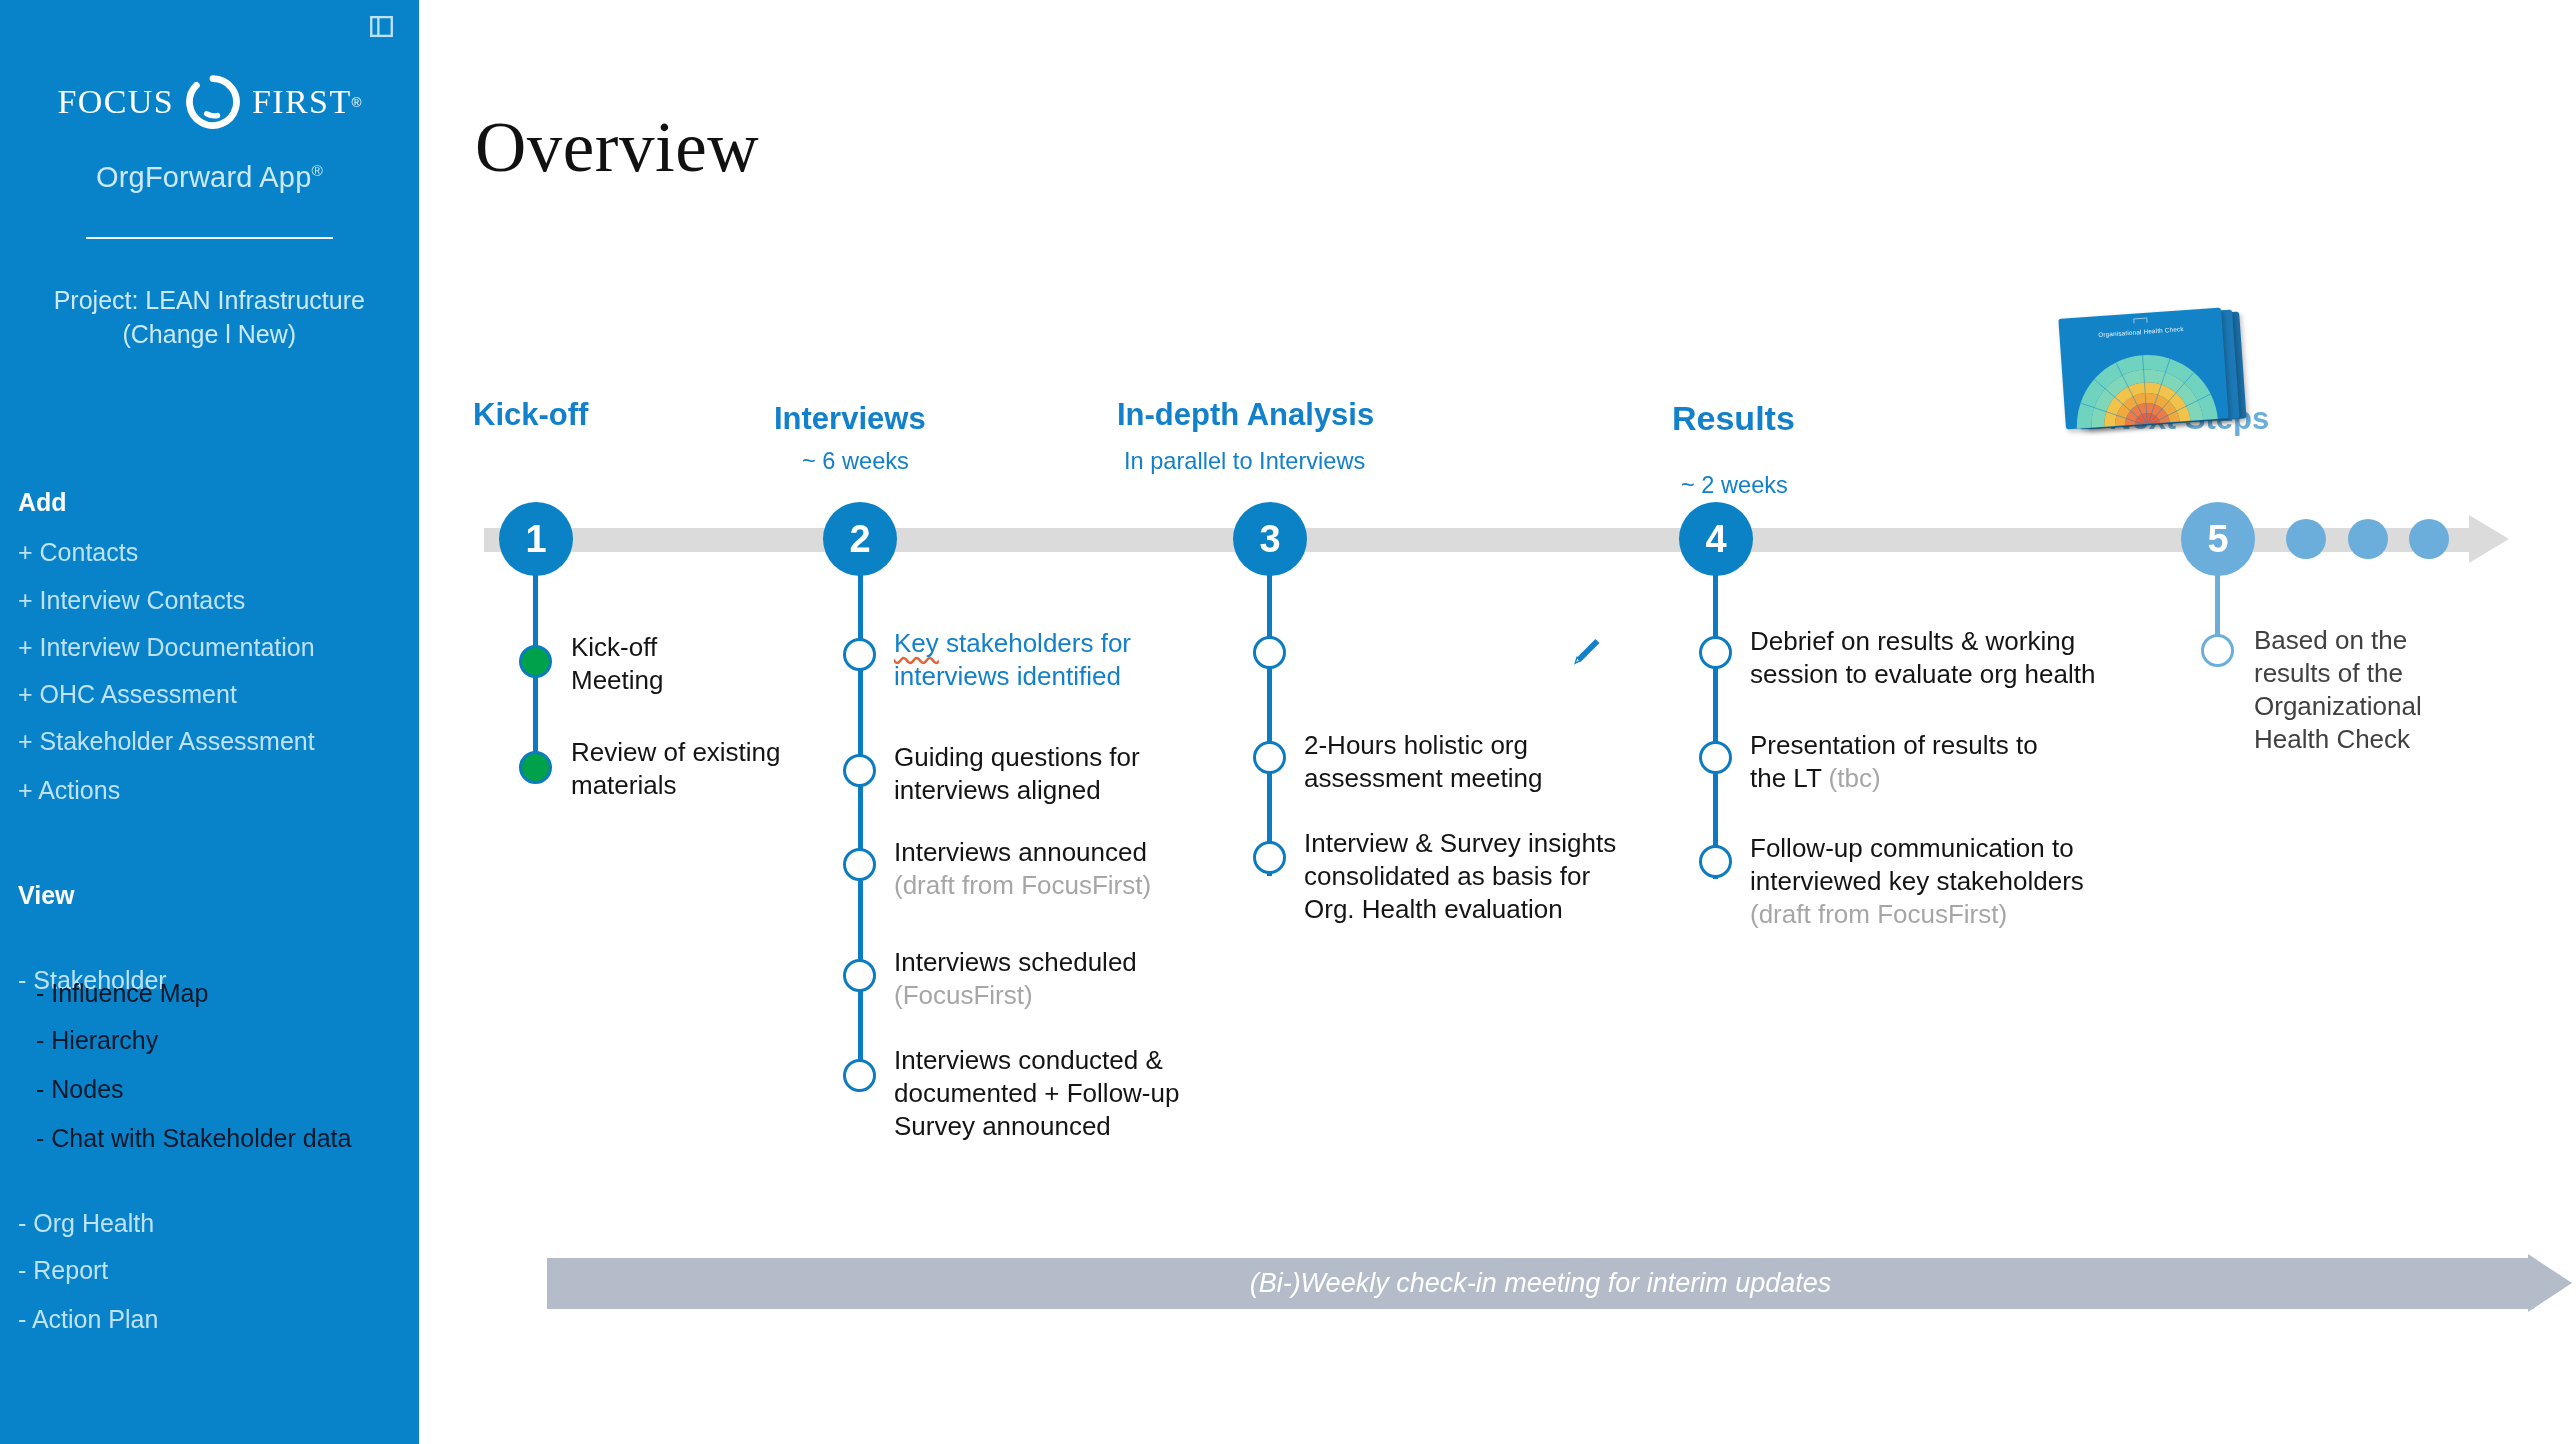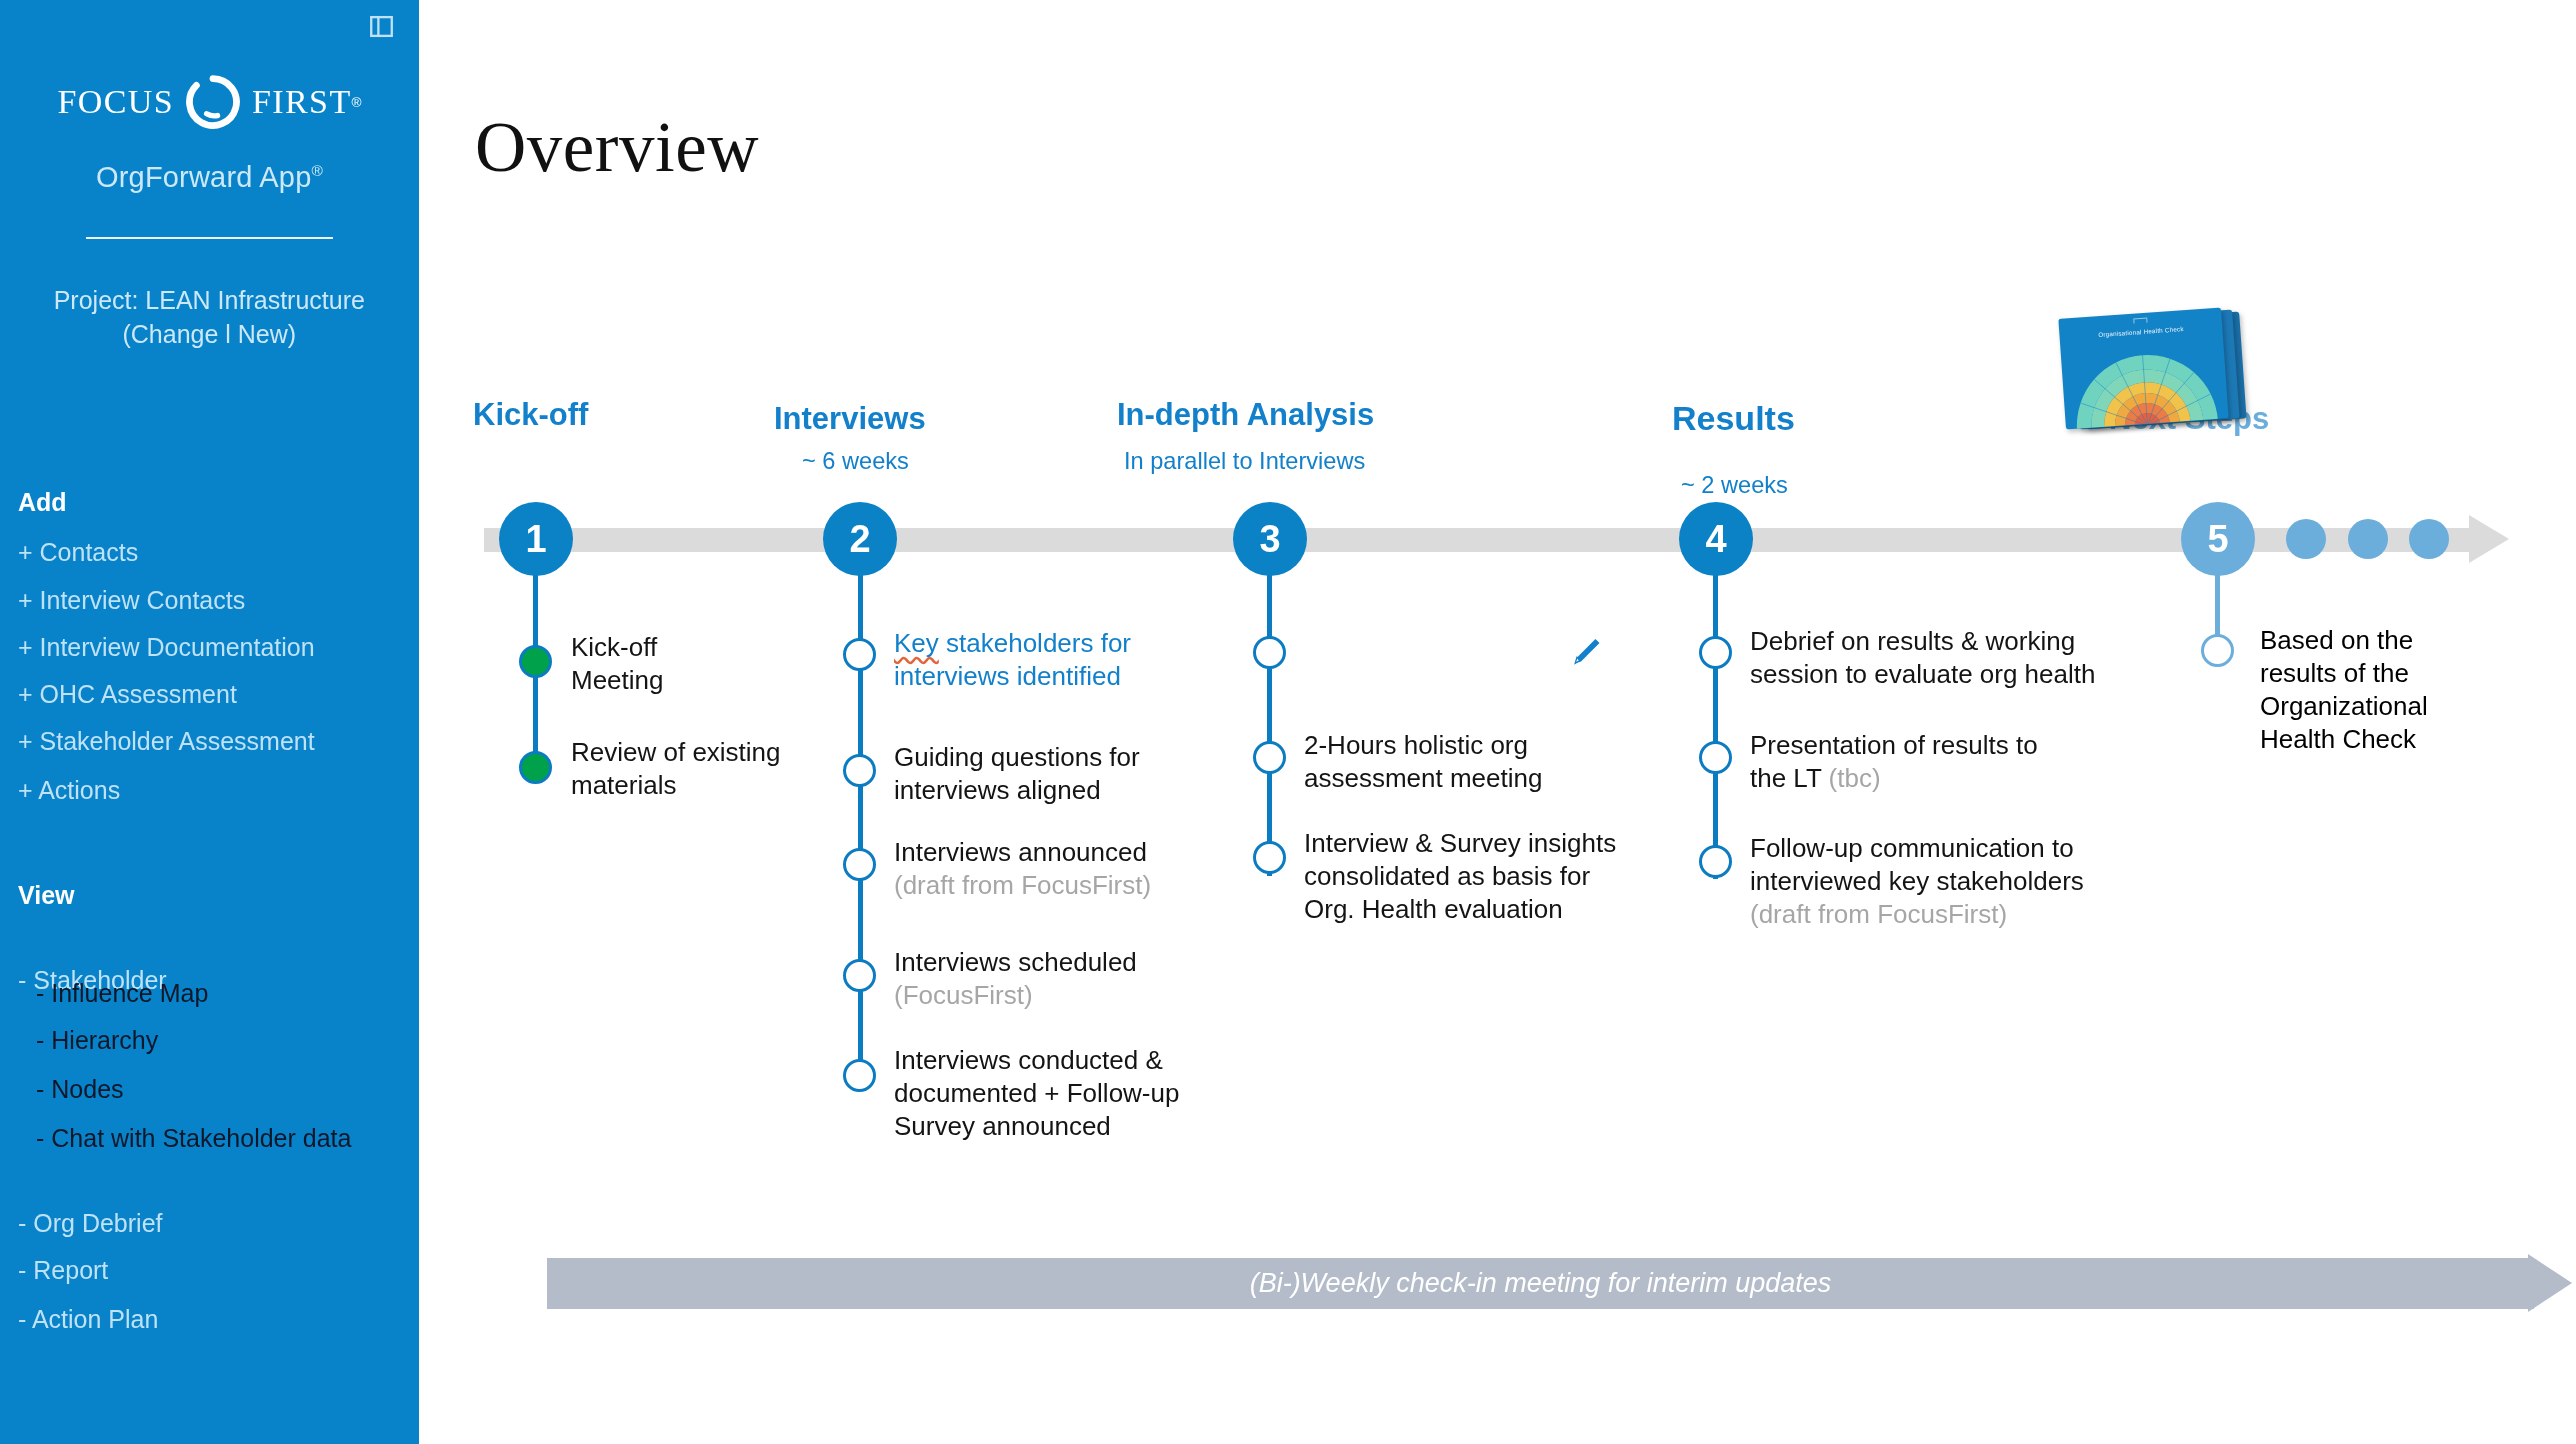--- a/index.html
+++ b/index.html
@@ -142,21 +142,21 @@
   }
   .bullet.done { background: #00A14B; border-color: #0B7CC2; }
   .bullet.light { border-color: #6BAEDB; }
 
   .sub-text {
     position: absolute; font-size: 26px; line-height: 33px;
     color: #141414; white-space: pre-line;
   }
   .sub-text .muted { color: #A6A6A6; }
   .sub-text.accent { color: #1280CA; }
-  .sub-text.gray   { color: #000000; margin-left: 6px; }
+  .sub-text.gray   { color: #404040; }
 
   .spellcheck {
     text-decoration: underline wavy #E2653C;
     text-decoration-skip-ink: none;
     text-underline-offset: 3.6px;
   }
 
   #edit-pencil {
     position: absolute; left: 1149px; top: 634px;
     width: 36px; height: 36px; cursor: pointer; z-index: 4;
@@ -253,21 +253,21 @@
     <div class="side-item" style="top:680px">+ OHC Assessment</div>
     <div class="side-item" style="top:727px">+ Stakeholder Assessment</div>
     <div class="side-item" style="top:776px">+ Actions</div>
 
     <div class="side-head" id="head-view">View</div>
     <div class="side-item lvl1" style="top:930px">- Stakeholder</div>
     <div class="side-item sub" style="top:979px">- Influence Map</div>
     <div class="side-item sub" style="top:1026px">- Hierarchy</div>
     <div class="side-item sub" style="top:1075px">- Nodes</div>
     <div class="side-item sub" style="top:1124px">- Chat with Stakeholder data</div>
-    <div class="side-item lvl1" style="top:1173px">- Org Debrief</div>
+    <div class="side-item lvl1" style="top:1173px">- Org Health</div>
     <div class="side-item lvl1" style="top:1220px">- Report</div>
     <div class="side-item lvl1" style="top:1269px">- Action Plan</div>
   </aside>
 
   <main id="main">
 
     <h1 id="page-title">Overview</h1>
 
     <div class="phase-head" style="left:54px;  top:397px">Kick-off</div>
 

